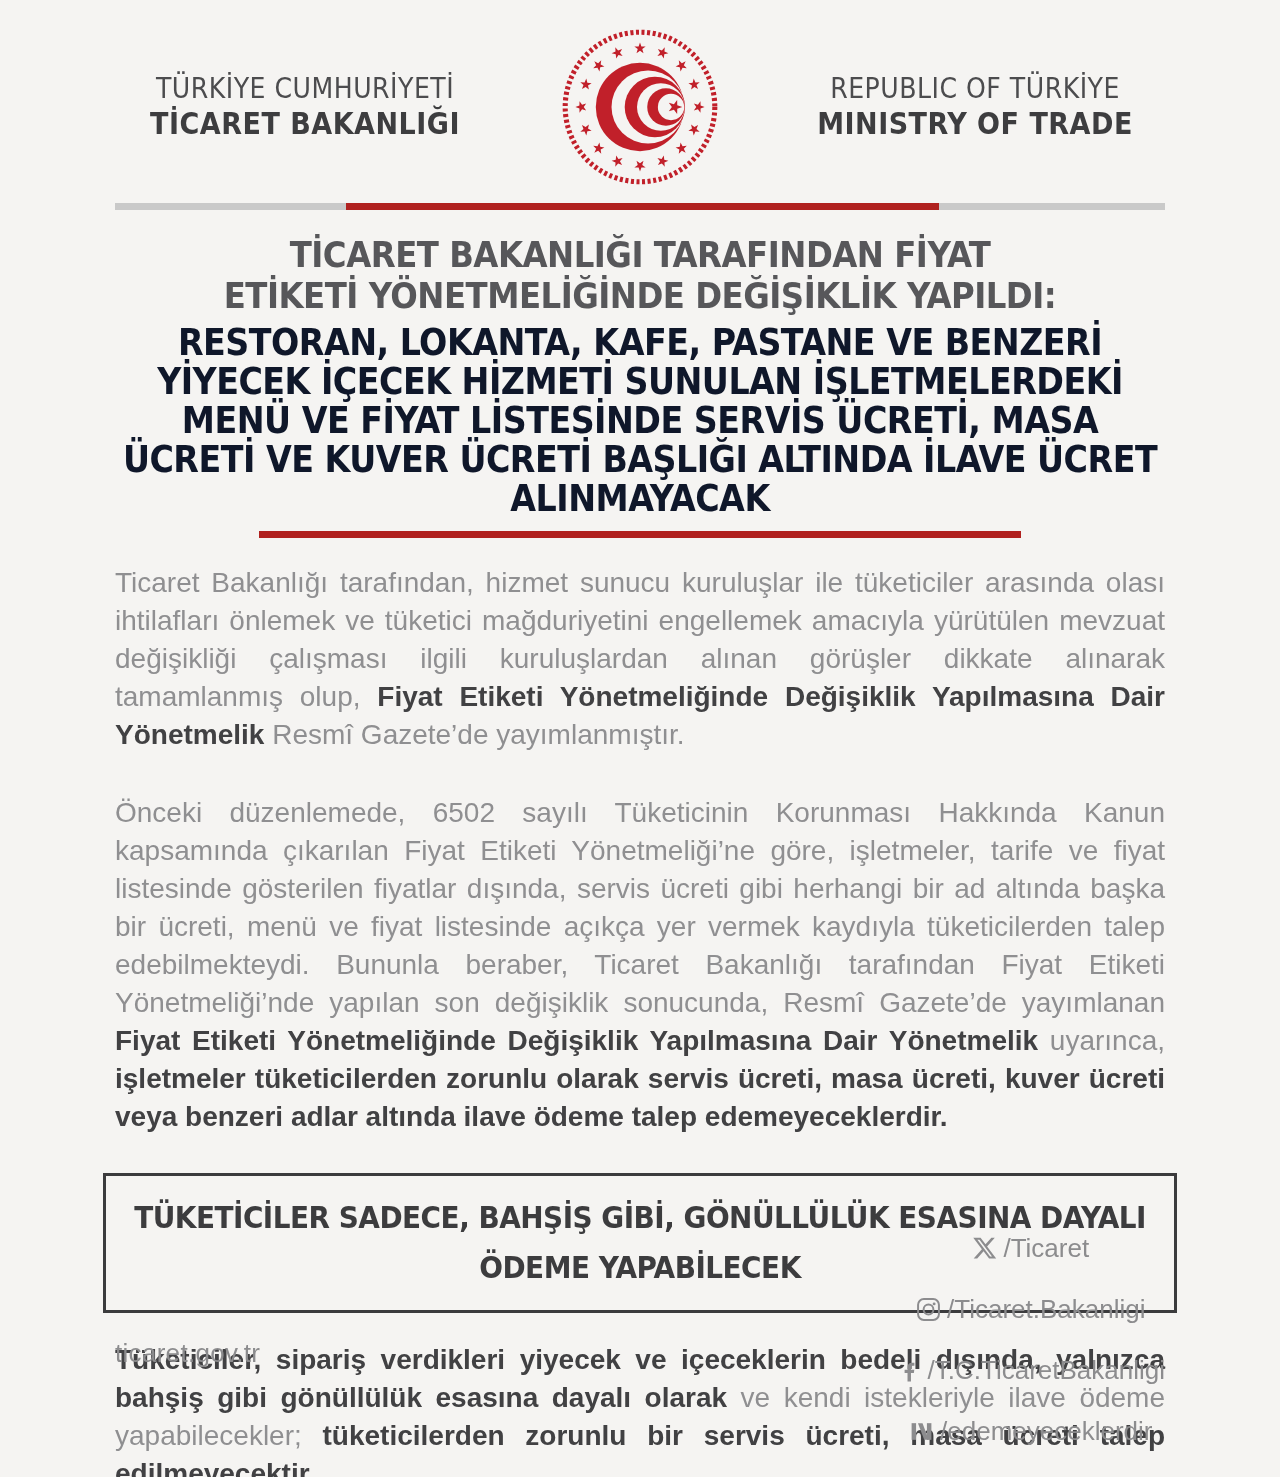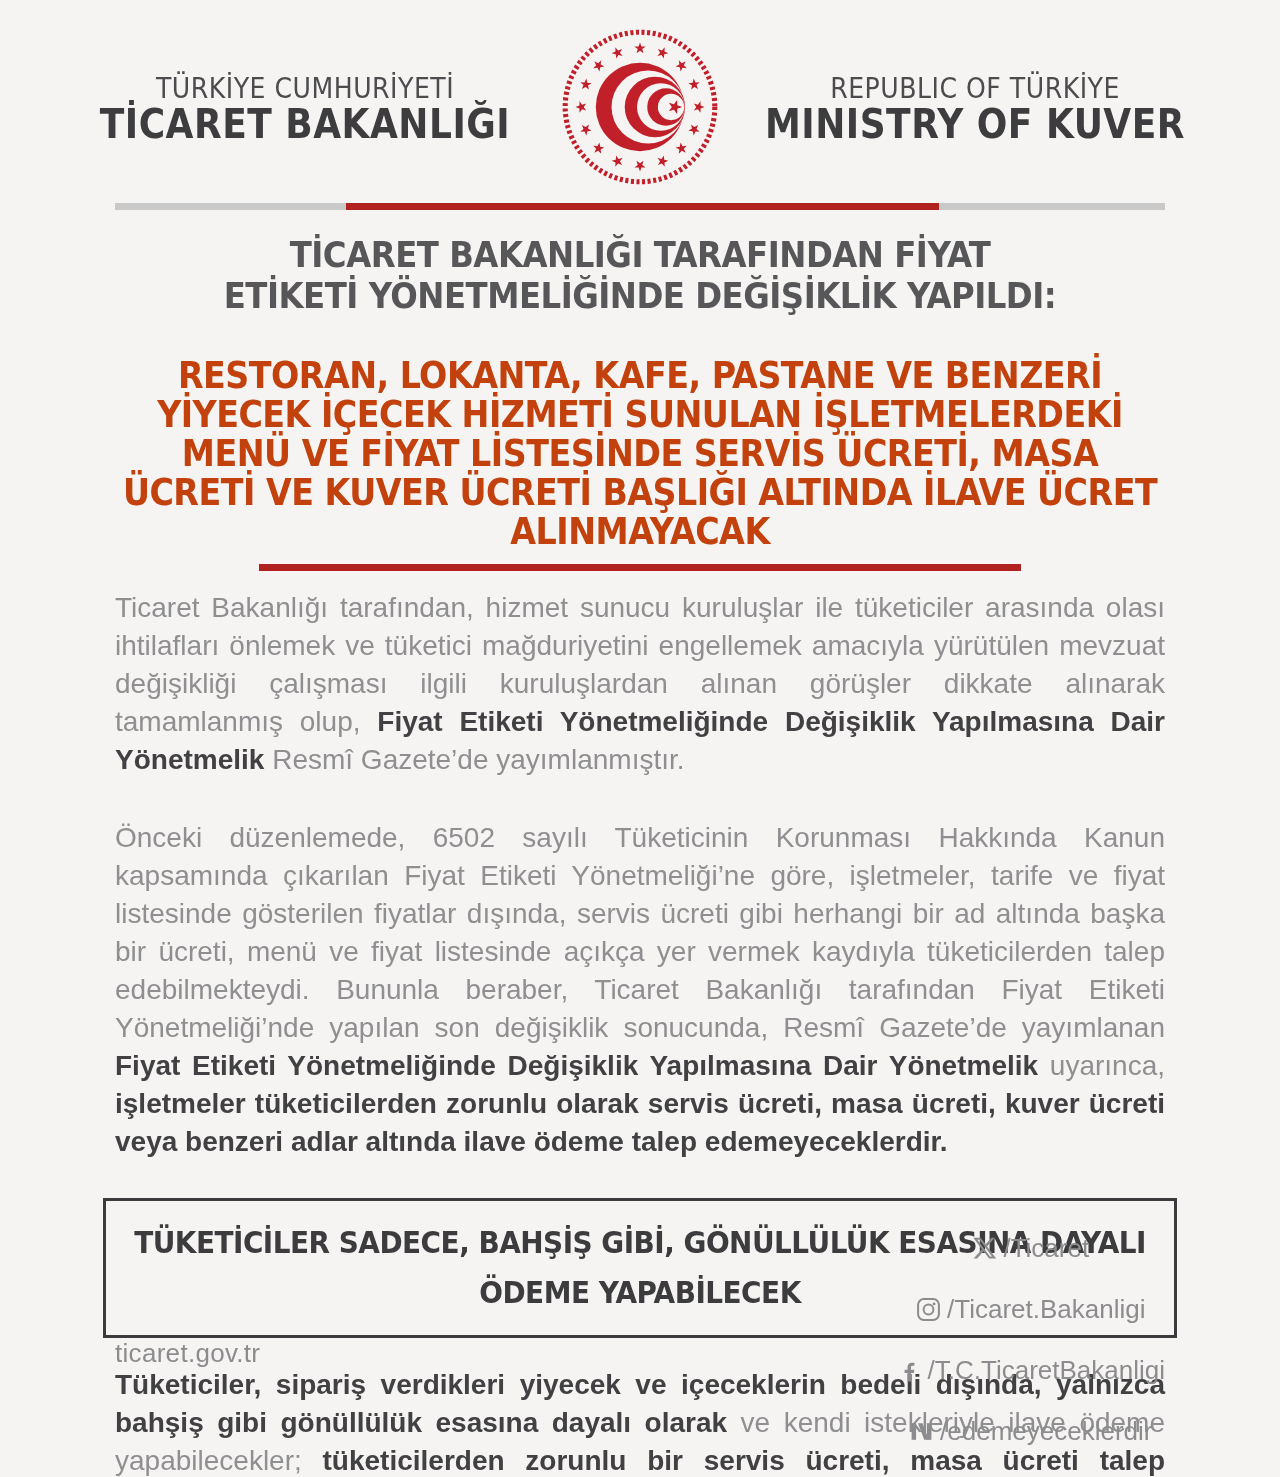--- a/index.html
+++ b/index.html
@@ -21,21 +21,21 @@
     justify-content:center;
   }
   .org{ flex:1; text-align:center; }
   .org .l1{
     font-family:"DejaVu Sans", sans-serif; font-stretch:condensed;
     font-size:28px; letter-spacing:.5px; color:#4c4c4e; font-weight:400;
     line-height:34px;
   }
   .org .l2{
     font-family:"DejaVu Sans", sans-serif; font-stretch:condensed;
-    font-size:40px; letter-spacing:.5px; color:#3d3d3f; font-weight:bold;
+    font-size:30px; letter-spacing:.5px; color:#3d3d3f; font-weight:bold;
     line-height:36px;
   }
   .logo-wrap{ width:180px; height:170px; display:flex; align-items:center; justify-content:center; }
 
   
   .dateline{
     margin-top:0px;
     font-size:25px; color:#8d8d8f; letter-spacing:.3px;
   }
   .tricolor-bar{
@@ -51,42 +51,42 @@
   .doc-title{
     margin:24px auto 0;
     max-width:840px;
     text-align:center;
     font-family:"DejaVu Sans", sans-serif; font-stretch:condensed;
     font-weight:700;
     font-size:36px; line-height:41px;
     color:#57575a; letter-spacing:-0.5px;
   }
   .headline{
-    margin:40px auto 0;
+    margin:7px auto 0;
     max-width:1050px;
     text-align:center;
     font-family:"DejaVu Sans", sans-serif; font-stretch:condensed;
     font-weight:bold;
     font-size:37px; line-height:39px;
-    color:#c2410c; letter-spacing:-0.5px;
+    color:#0f172a; letter-spacing:-0.5px;
   }
   .headline-rule{
     width:762px; height:7px;
     margin:13px auto 0;
     background:#b0211f;
   }
 
   
   .body-par{
     margin-top:23px;
     font-size:28px; line-height:38px;
     text-align:justify;
     color:#8f8f91;
   }
-  .body-par.first{ margin-top:18px; }
+  .body-par.first{ margin-top:26px; }
   .body-par + .body-par{ margin-top:40px; }
   .body-par .b{ font-weight:bold; color:#414143; }
   .body-par .r{ font-weight:400; color:#8f8f91; }
 
   
   .callout{
     margin:37px -12px 0;
     border:3px solid #3b3b3d;
     padding:16px 24px 18px;
     background:transparent;
@@ -154,21 +154,21 @@
         <circle cx="17.5" cy="0" r="35.5" fill="#c1202a"></circle>
         <circle cx="24.5" cy="0" r="28" fill="#f5f4f2"></circle>
         <circle cx="30.5" cy="0" r="22" fill="#c1202a"></circle>
         <circle cx="36.5" cy="0" r="15.5" fill="#f5f4f2"></circle>
         <use href="#star" transform="translate(41,0) rotate(90) scale(1.25)" fill="#c1202a"></use>
       </svg>
     </div>
 
     <div class="org">
       <div class="l1">REPUBLIC OF TÜRKİYE</div>
-      <div class="l2">MINISTRY OF KUVER</div>
+      <div class="l2">MINISTRY OF TRADE</div>
     </div>
   </div>
 
   <div class="content">
 
 
     <div class="tricolor-bar"></div>
 
     <div class="doc-title">TİCARET BAKANLIĞI TARAFINDAN FİYAT ETİKETİ YÖNETMELİĞİNDE DEĞİŞİKLİK YAPILDI:</div>
 

